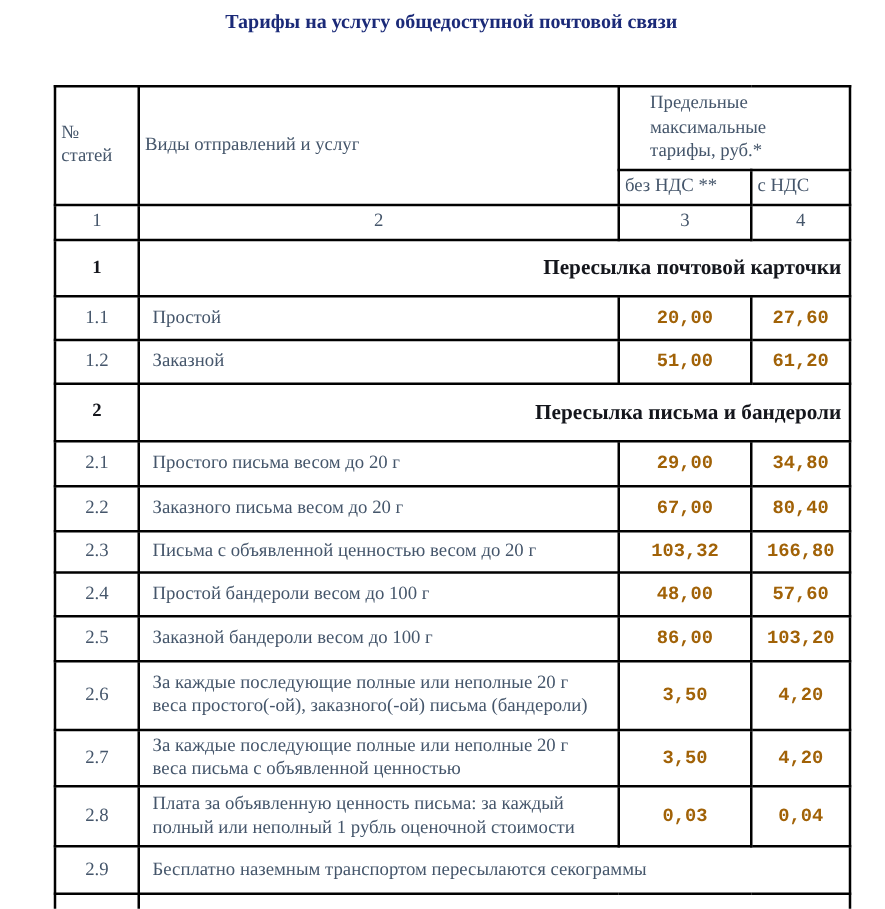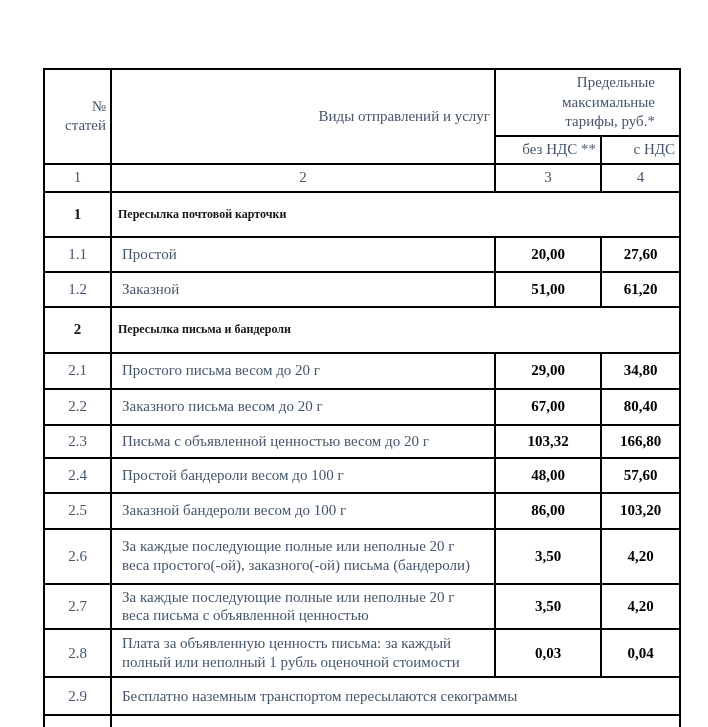--- a/index.html
+++ b/index.html
@@ -12,39 +12,40 @@
     position:absolute; left:36px; top:8px; width:650px;
     text-align:center; color:#1b2a78; font-weight:bold;
     font-size:16px; line-height:20px;
   }
   table.tariff {
     position:absolute; left:43px; top:68px; width:636px;
     border-collapse:collapse; table-layout:fixed;
   }
   table.tariff td { border:2px solid #000; overflow:hidden; }
   .c-head {
-    text-align:right; color:#45566b; font-size:15px; line-height:1.3;
+    text-align:left; color:#45566b; font-size:15px; line-height:1.3;
     padding:2px 4px;
   }
   .c-group { padding:3px 24px; }
   .c-num  { text-align:center; color:#45566b; font-size:15px; padding:2px; }
   .c-label{
     text-align:left; color:#45566b; font-size:15px; line-height:1.25;
     padding:3px 10px 3px 10px; vertical-align:middle;margin-top:15px;
   }
-  .c-price{ text-align:center; color:#000000; font-weight:bold; font-size:15px; }
+  .c-price{ text-align:center; color:#a16207; font-weight:bold; font-size:15px;font-family:Liberation Mono, monospace; }
   .c-section{
-    text-align:left; color:#14161c; font-weight:bold; font-size:12px;
+    text-align:right; color:#14161c; font-weight:bold; font-size:17px;
     padding:2px 6px;
   }
 </style>
 </head>
 <body>
 
 <div class="title-block">
+  <div>Тарифы на услугу общедоступной почтовой связи</div>
 </div>
 
 <table class="tariff">
   <colgroup>
     <col style="width:67px">
       <col style="width:384px">
       <col style="width:106px">
       <col style="width:79px">
   </colgroup>
 

